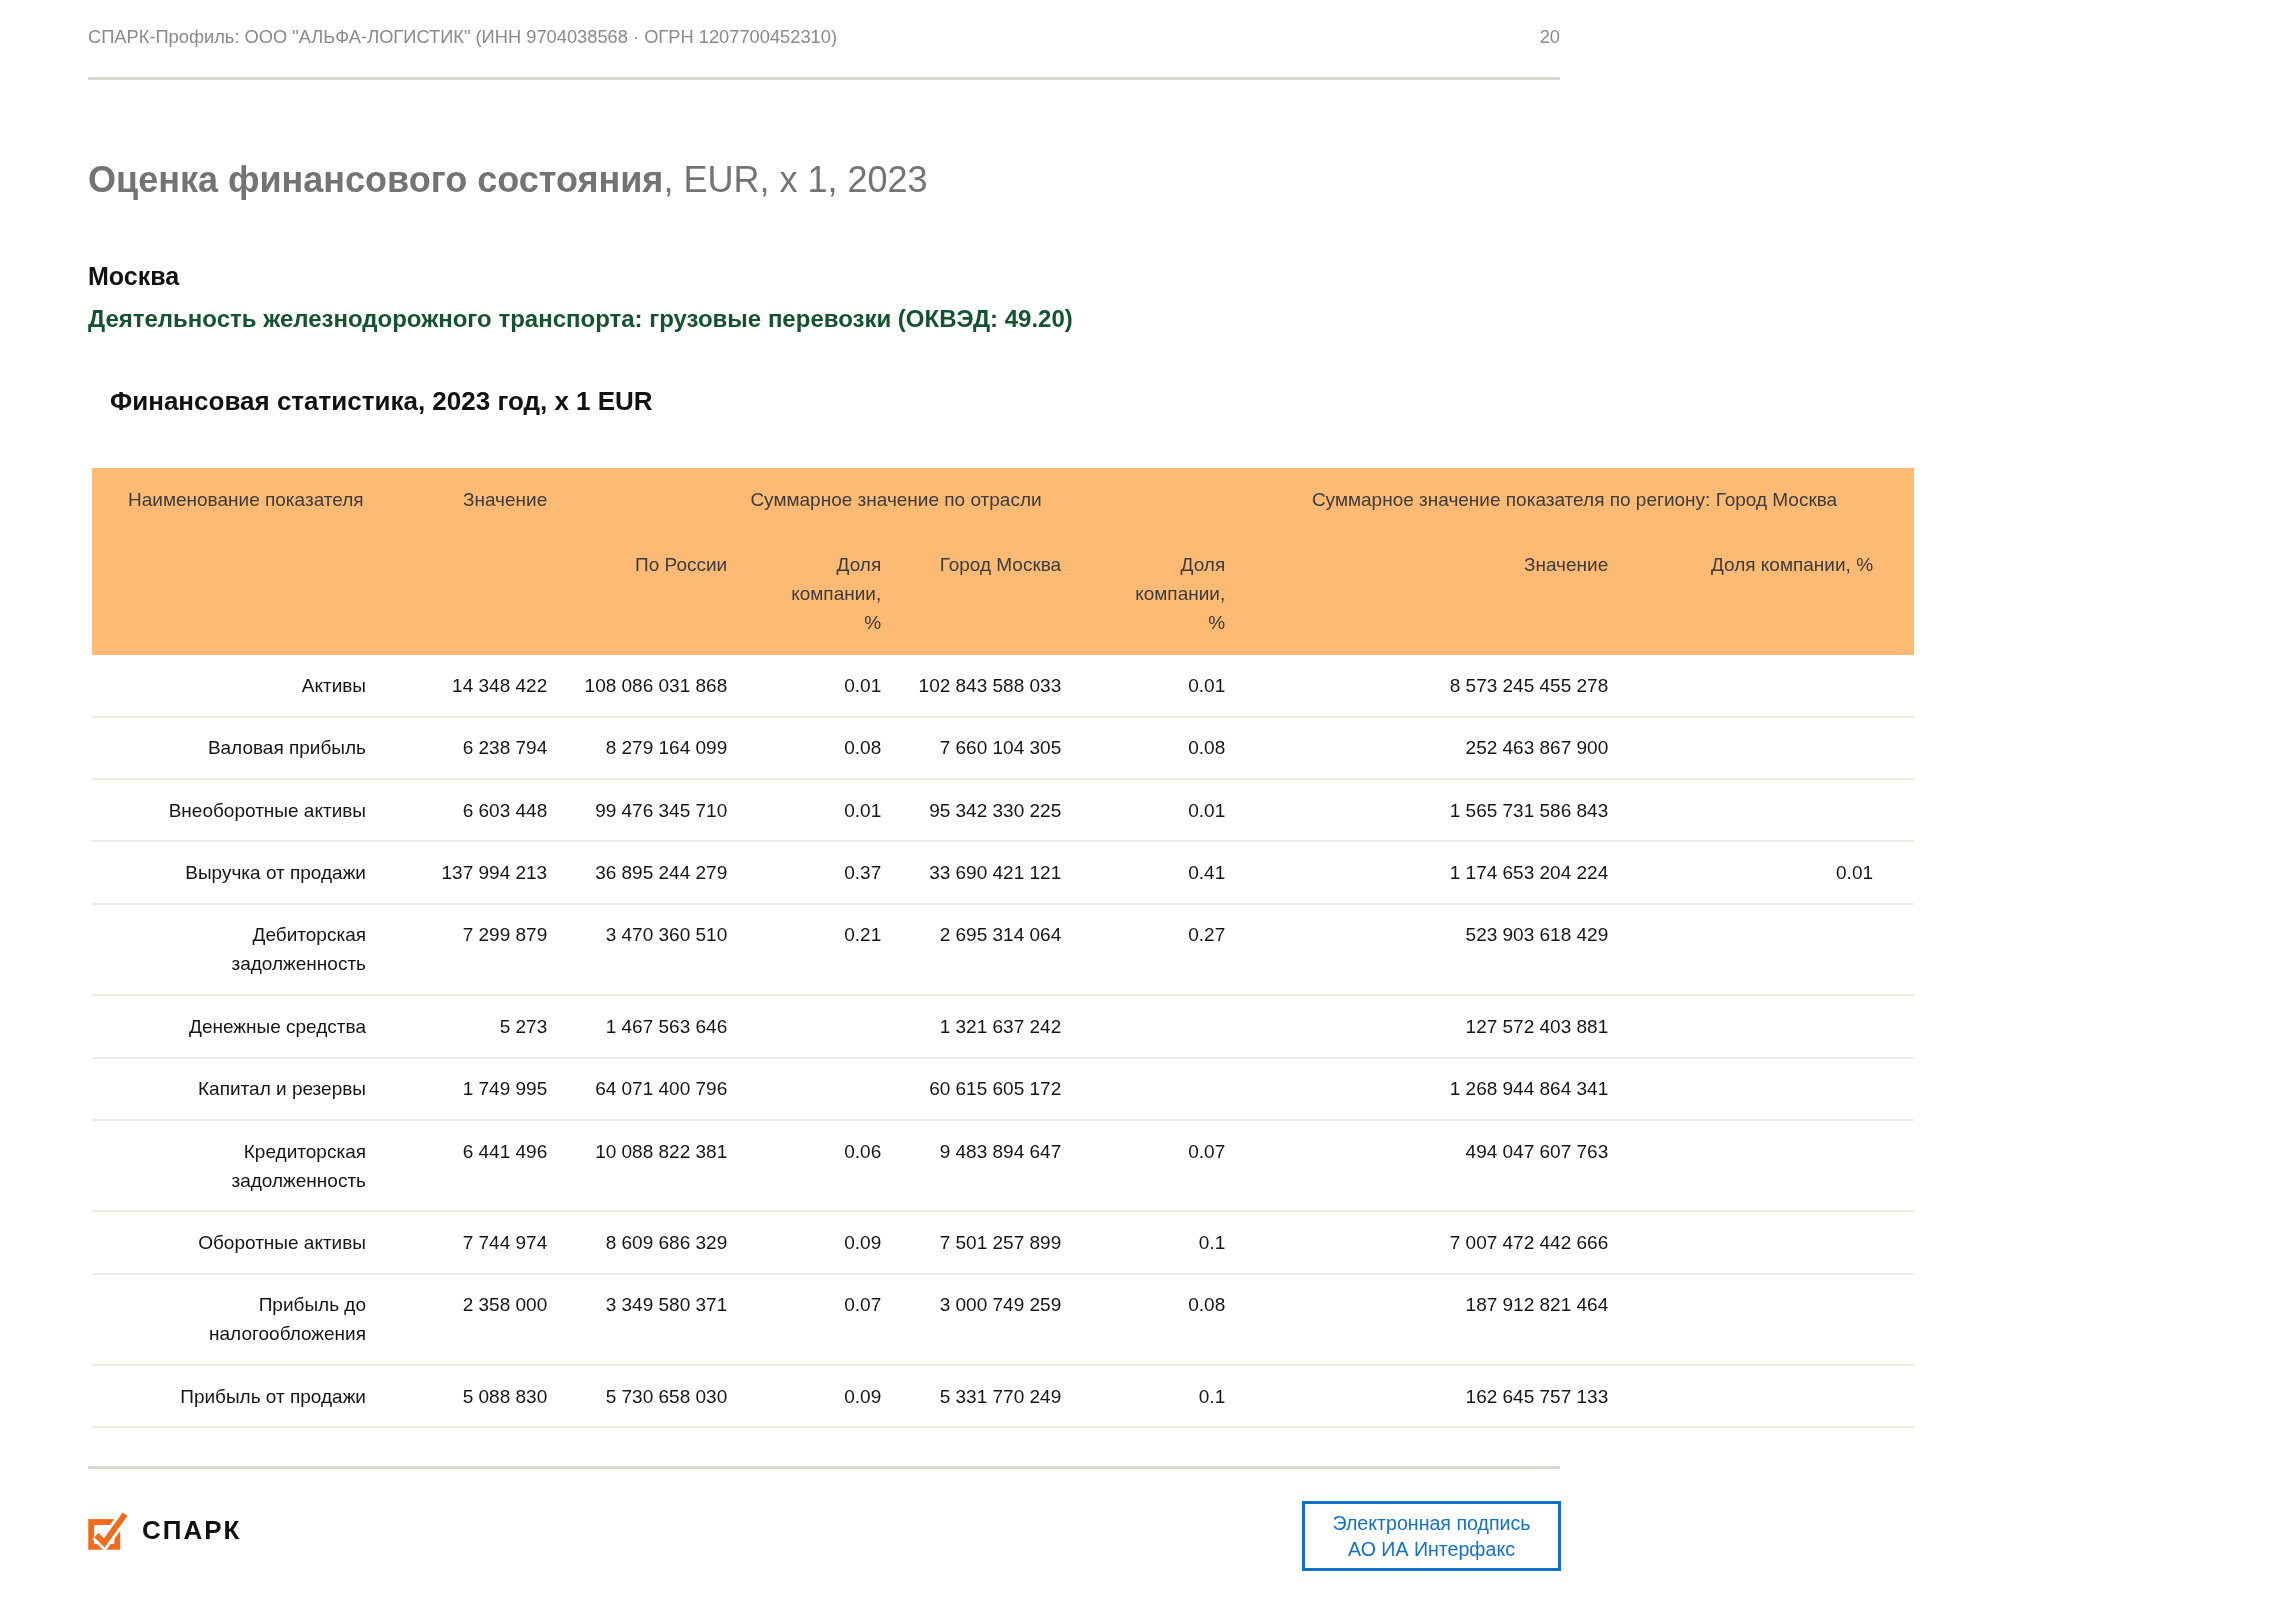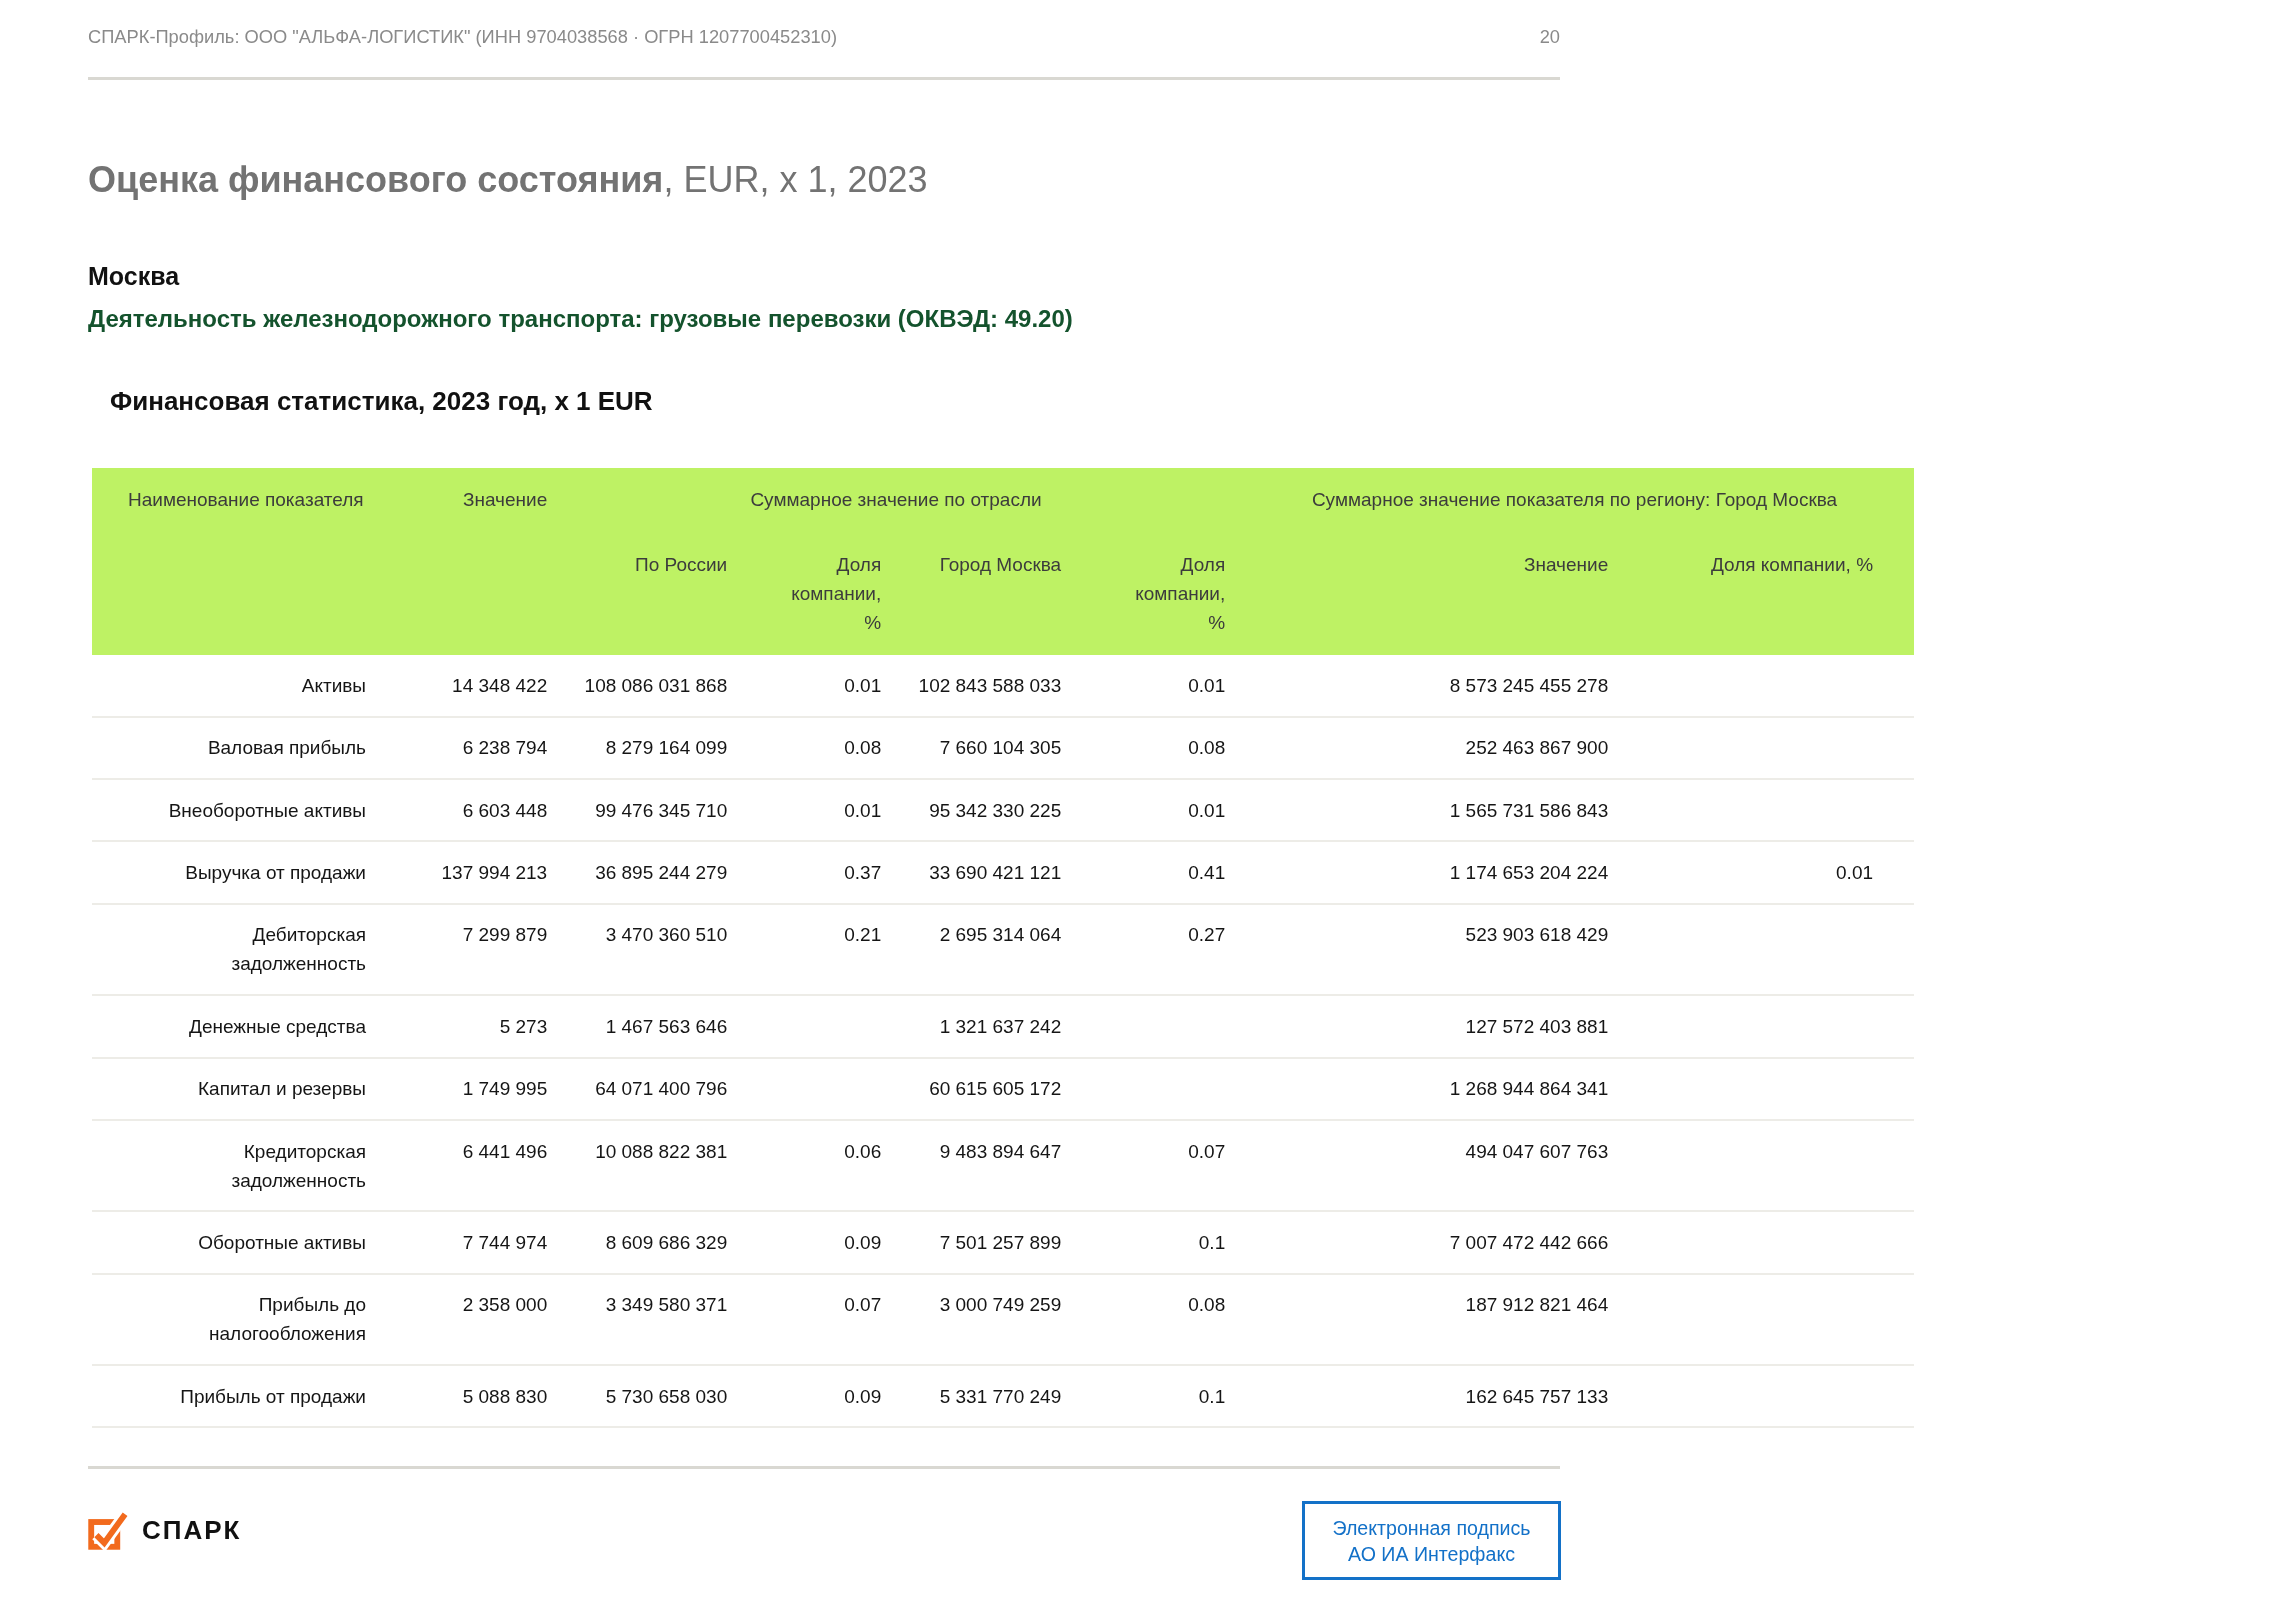--- a/index.html
+++ b/index.html
@@ -22,38 +22,38 @@
   .sub1{position:absolute;left:88px;top:262px;font-size:25px;font-weight:700;color:#111;}
   .sub2{position:absolute;left:88px;top:305px;font-size:24px;font-weight:700;color:#14532d;}
   .table-title{position:absolute;left:110px;top:386px;font-size:26px;font-weight:700;color:#111;}
   
   table.fin{
     position:absolute;left:92px;top:468px;width:1820px;
     border-collapse:collapse;table-layout:fixed;
     font-size:19px;line-height:29px;
   }
   table.fin th{font-weight:400;color:#3c3c3c;}
-  thead th{background:#bef264;vertical-align:top;}
+  thead th{background:#fdba74;vertical-align:top;}
   tr.h-top th{padding-top:17px;height:63px;text-align:left;}
   tr.h-top th.c-r{text-align:right;}
   tr.h-top th.group{text-align:center;}
   tr.h-sub th{padding-bottom:18.3px;text-align:right;}
   .pre{white-space:pre-line;margin-top:31px;}
   tbody td{vertical-align:top;padding-top:15.7px;padding-bottom:15.7px;color:#151515;}
   tbody tr{border-top:2px solid #edece7;}
   tbody tr:first-child{border-top:none;}
   table.fin{border-bottom:2px solid #edece7;}
   .c-name{text-align:right;padding-left:36px;white-space:pre-line;}
   .c-r{text-align:right;padding-right:9.8px;}
   .c-last{padding-right:41px !important;}
   
   .footer-logo{position:absolute;left:86px;top:1510px;display:flex;align-items:center;gap:13px;}
   .logo-text{font-size:26px;font-weight:700;letter-spacing:2px;color:#111;}
   .signature{
-    position:absolute;left:1302px;top:1501px;width:259px;height:79px;box-sizing:border-box;
+    position:absolute;left:1302px;top:1501px;width:259px;height:70px;box-sizing:border-box;
     border:3.3px solid #1371c8;color:#1371c8;font-size:19.6px;line-height:26px;
     display:flex;flex-direction:column;align-items:center;justify-content:center;text-align:center;
     background:#ffffff;
   }
 </style>
 </head>
 <body>
 
 <div class="page-header">
   <span>СПАРК-Профиль: ООО "АЛЬФА-ЛОГИСТИК" (ИНН 9704038568 · ОГРН 1207700452310)</span>

